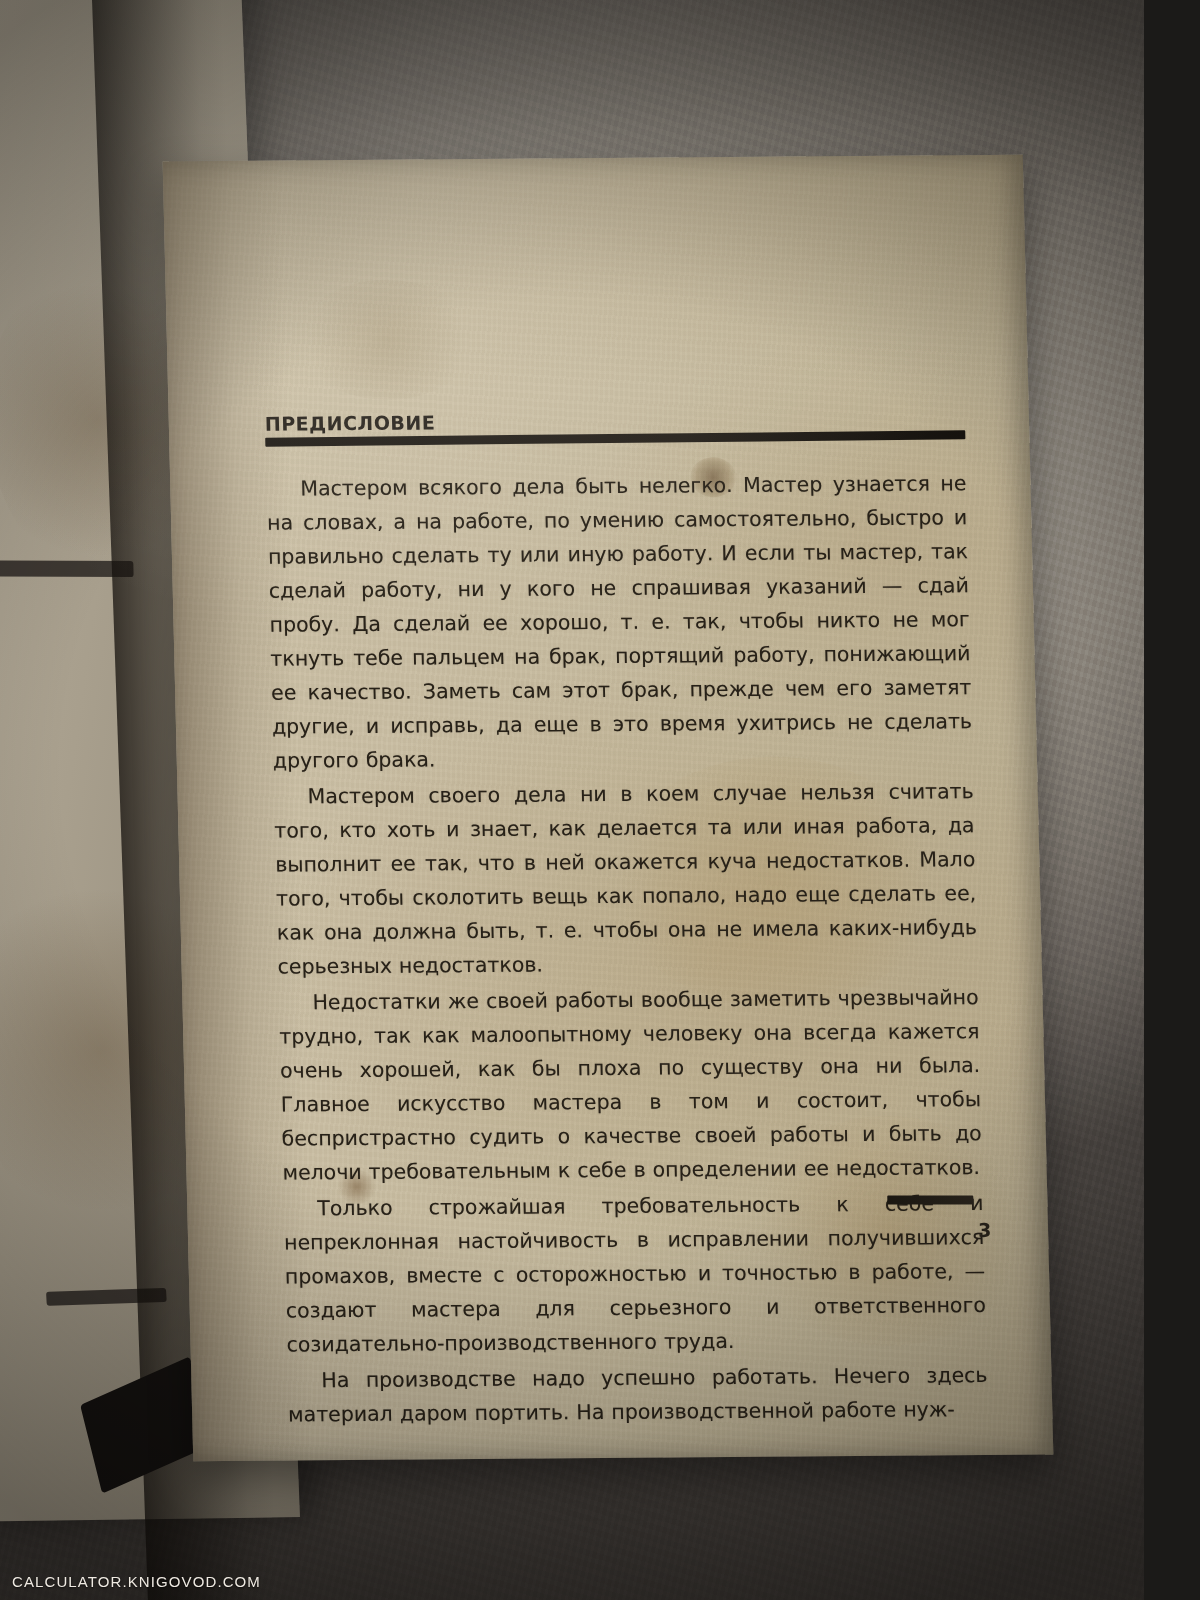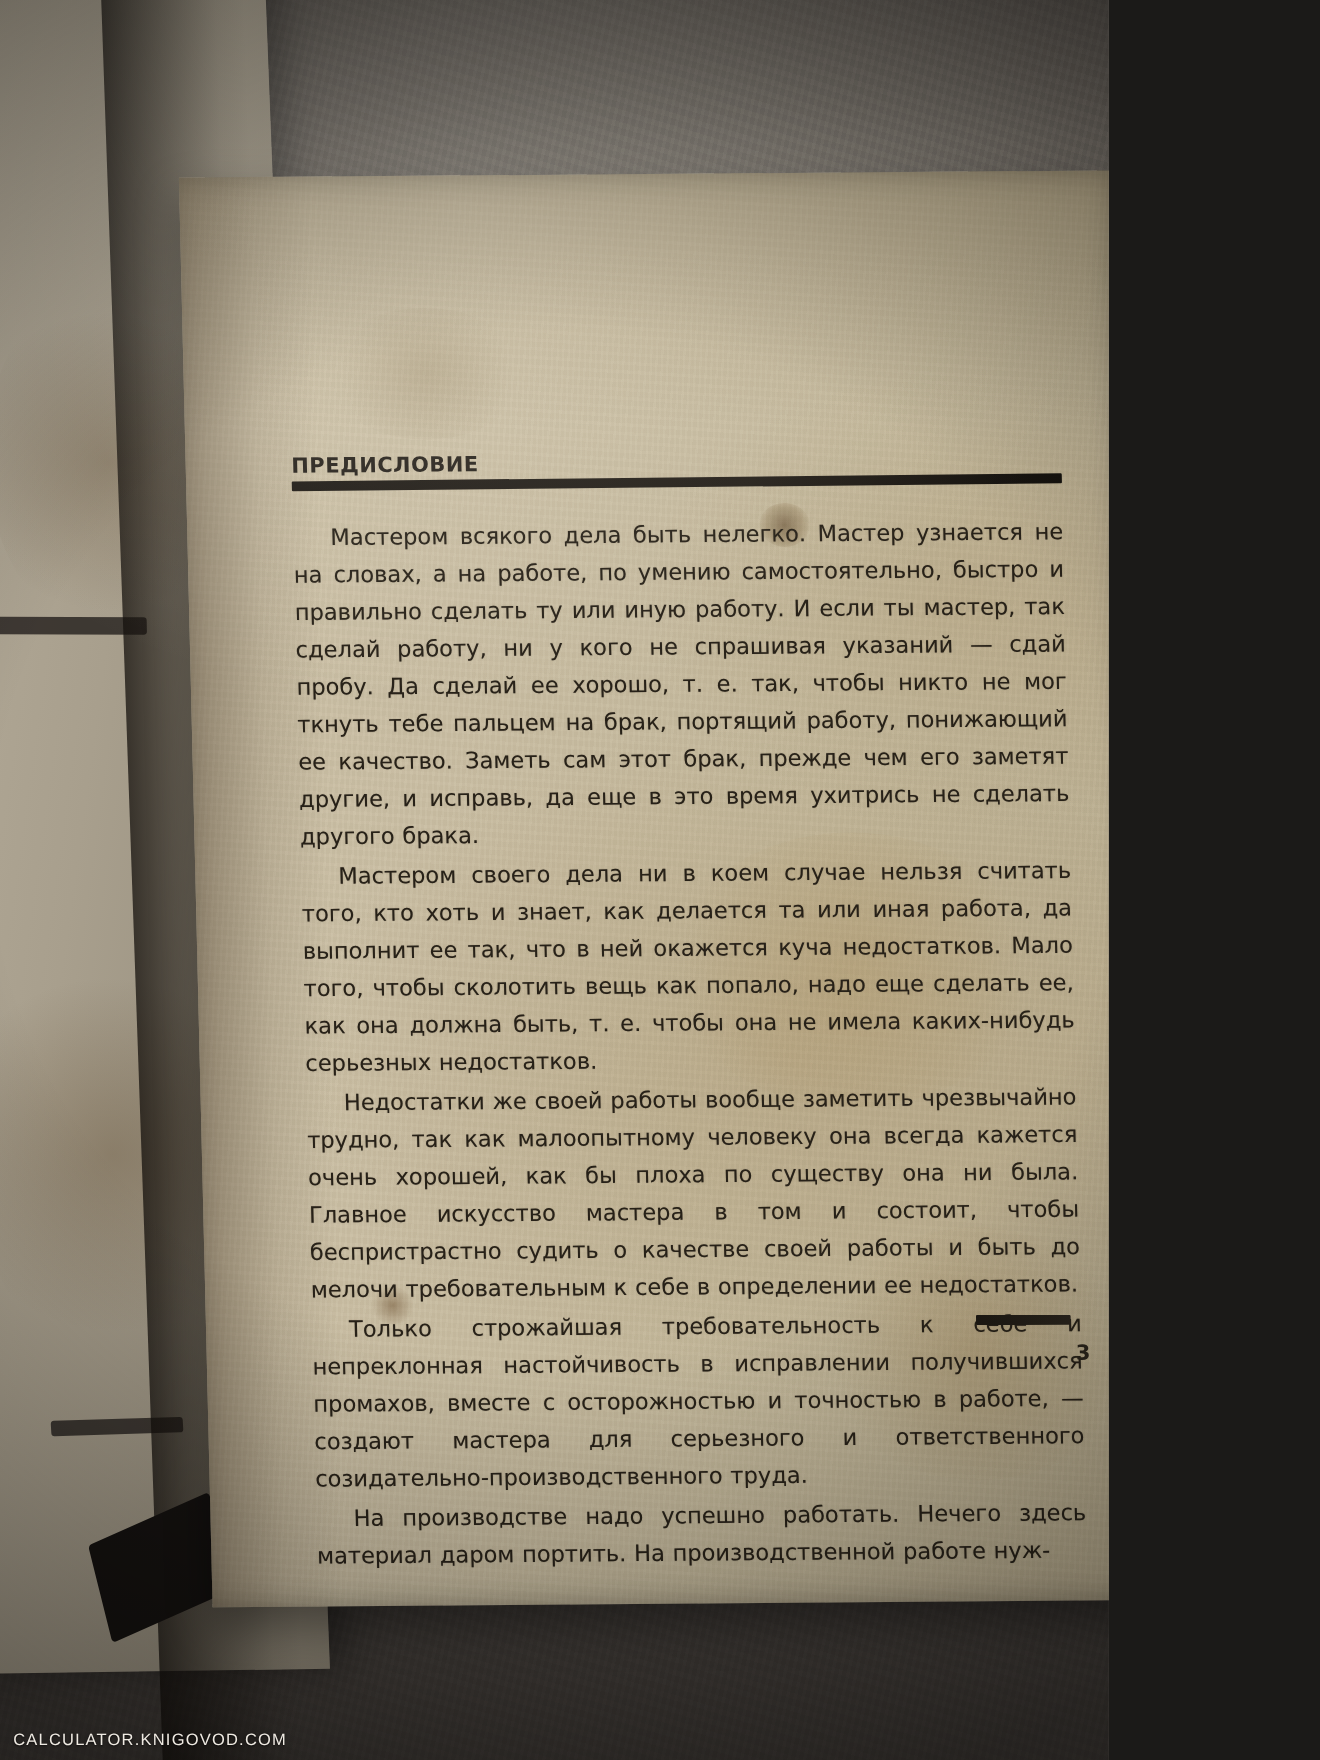--- a/index.html
+++ b/index.html
@@ -9,21 +9,21 @@
   }
   body {
     width: 1200px;
     height: 1600px;
     overflow: hidden;
     font-family: "Liberation Sans", sans-serif;
   }
 
   #scene {
     position: relative;
-    width: 1008px;
+    width: 1144px;
     height: 1600px;
     overflow: hidden;
     background:
       radial-gradient(ellipse 900px 700px at 70% 30%, #9d988f 0%, #8b857c 40%, #6e6862 75%, #4f4a46 100%);
   }
 
   
   .desk-texture {
     position: absolute;
     inset: 0;

